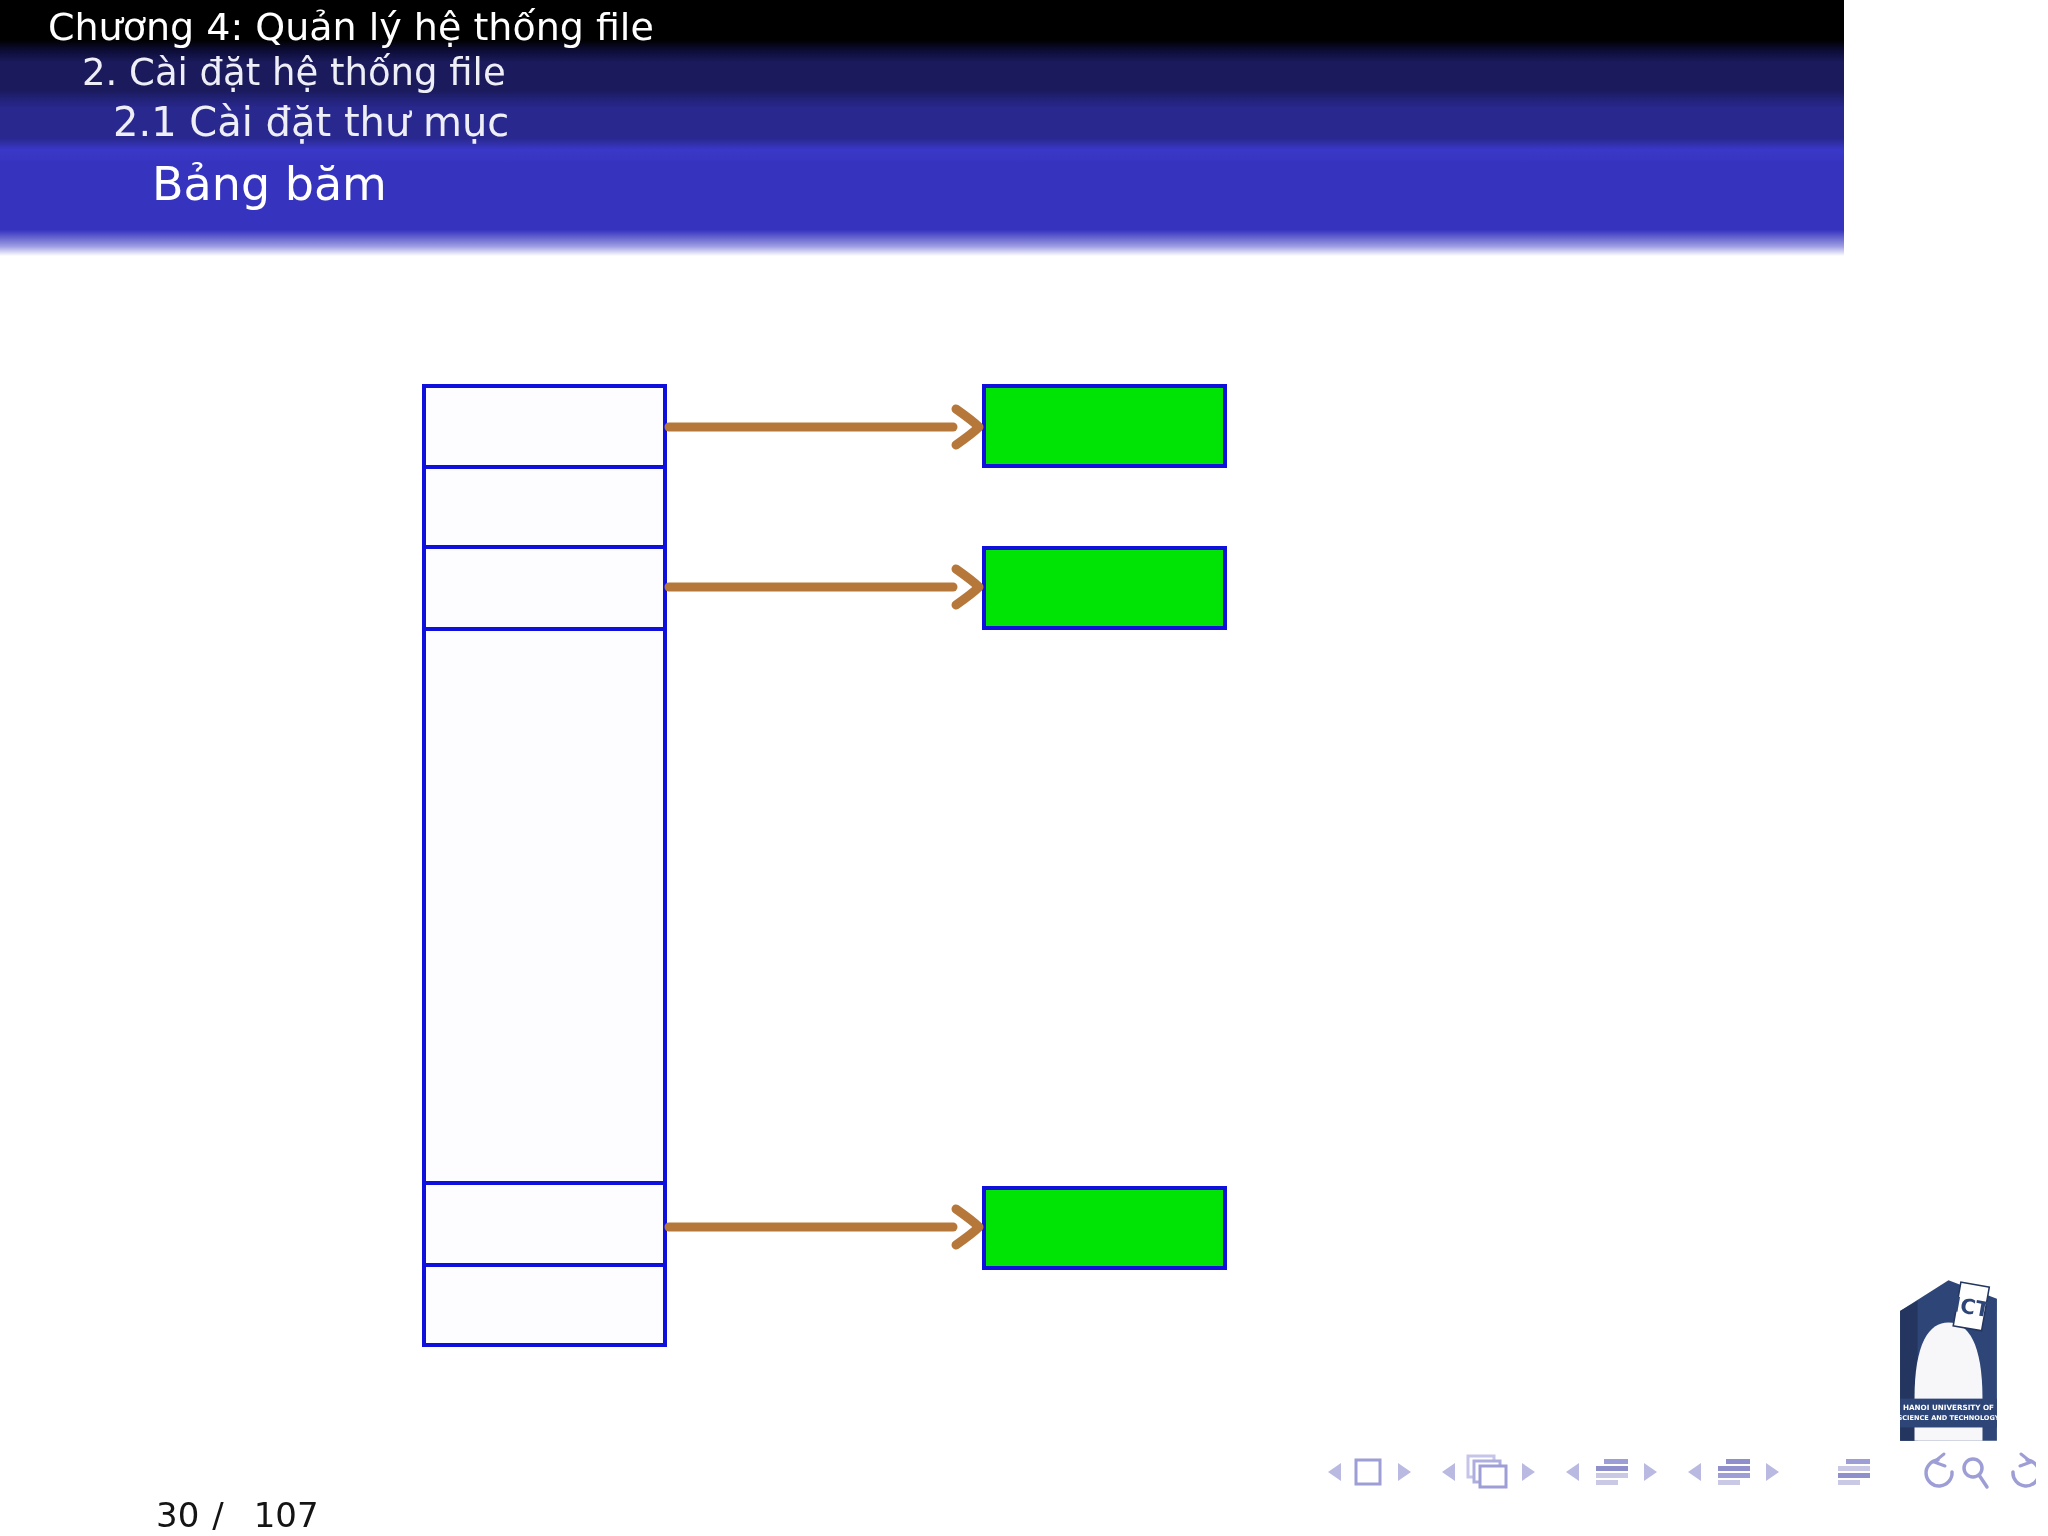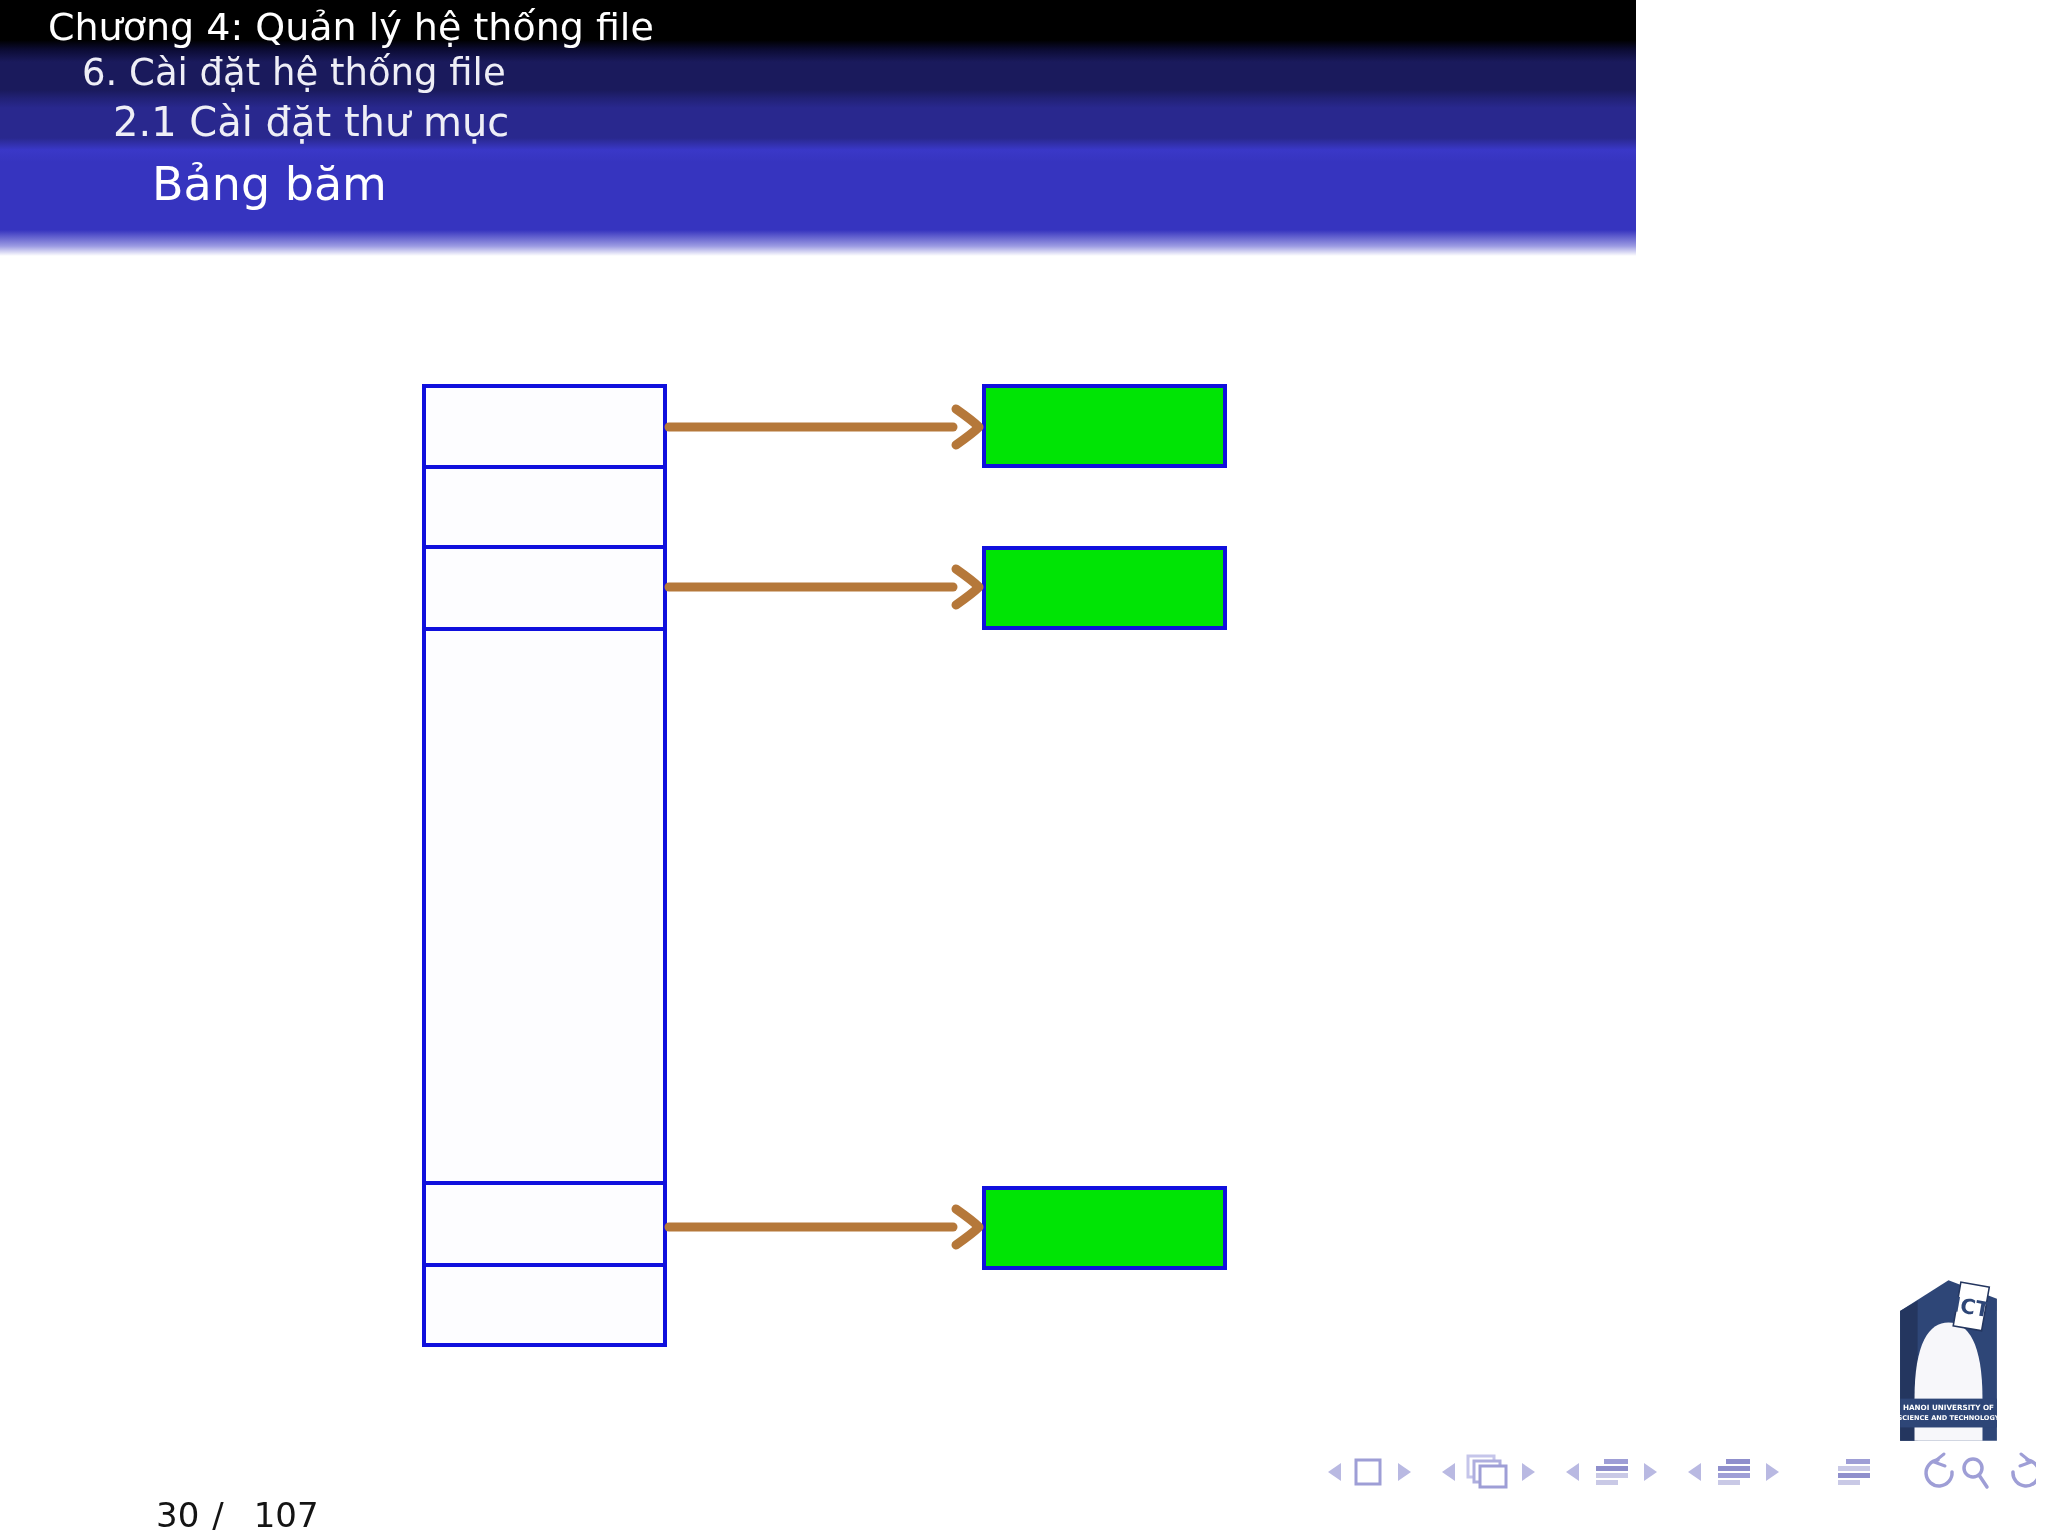--- a/index.html
+++ b/index.html
@@ -4,21 +4,21 @@
 <style>
   html,body{margin:0;padding:0;}
   body{
     width:2048px;height:1536px;position:relative;overflow:hidden;
     background:#ffffff;
     font-family:"DejaVu Sans","Liberation Sans",sans-serif;
   }
 
   
   .header{
-    position:absolute;left:0;top:0;width:1636px;height:258px;
+    position:absolute;left:0;top:0;width:1844px;height:258px;
     background:linear-gradient(180deg,
       #000000 0px,#000000 40px,
       #0c0c35 50px,
       #1a1a5c 62px,#1a1a5c 90px,
       #212175 98px,
       #29288e 108px,#29288e 138px,
       #3a38c8 150px,
       #3634bf 162px,#3634bf 230px,
       #9b9ae2 246px,
       #ffffff 256px);
@@ -61,21 +61,21 @@
 
   .nav-bar{position:absolute;left:1322px;top:1451px;}
 
   .logo{position:absolute;left:1897px;top:1277px;}
 </style>
 </head>
 <body>
 
 <div class="header">
   <div class="hdr-chapter">Chương 4: Quản lý hệ thống file</div>
-  <div class="hdr-section">6. Cài đặt hệ thống file</div>
+  <div class="hdr-section">2. Cài đặt hệ thống file</div>
   <div class="hdr-subsection">2.1 Cài đặt thư mục</div>
   <div class="frame-title">Bảng băm</div>
 </div>
 
 <div class="diagram">
 
   <div class="hash-table">
     <div class="slot s0"></div>
     <div class="slot s1"></div>
     <div class="slot s2"></div>

